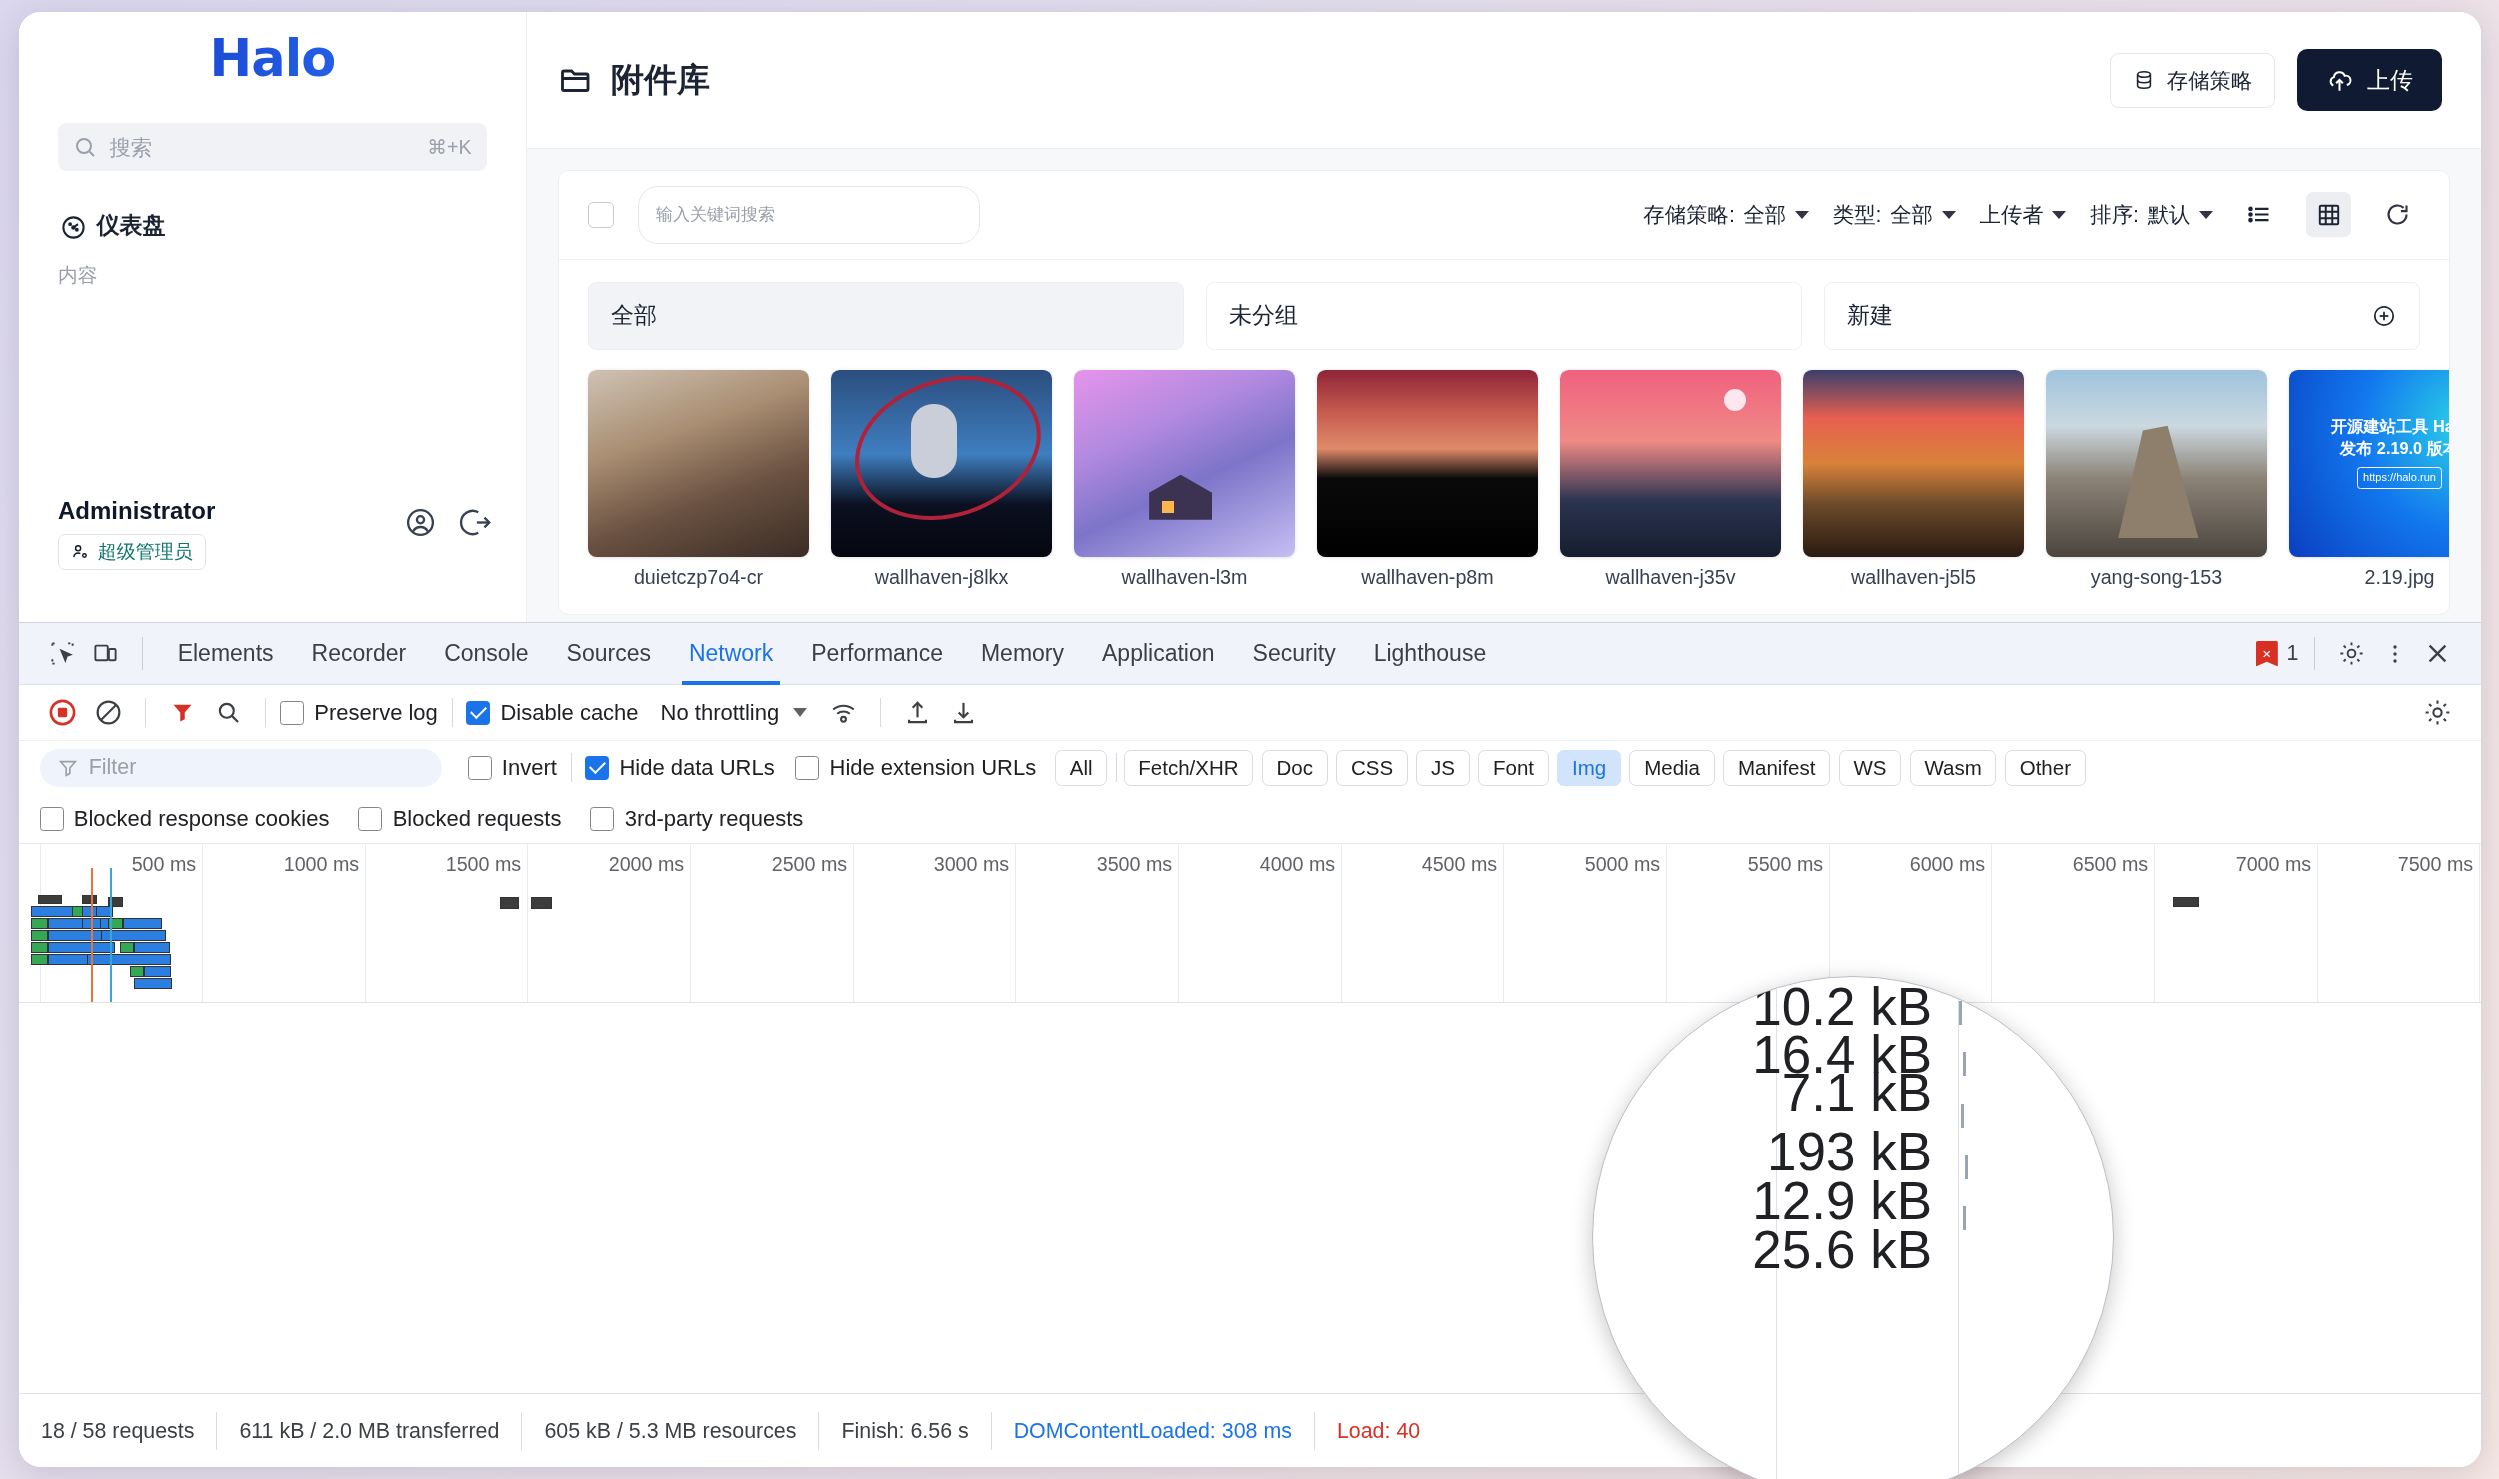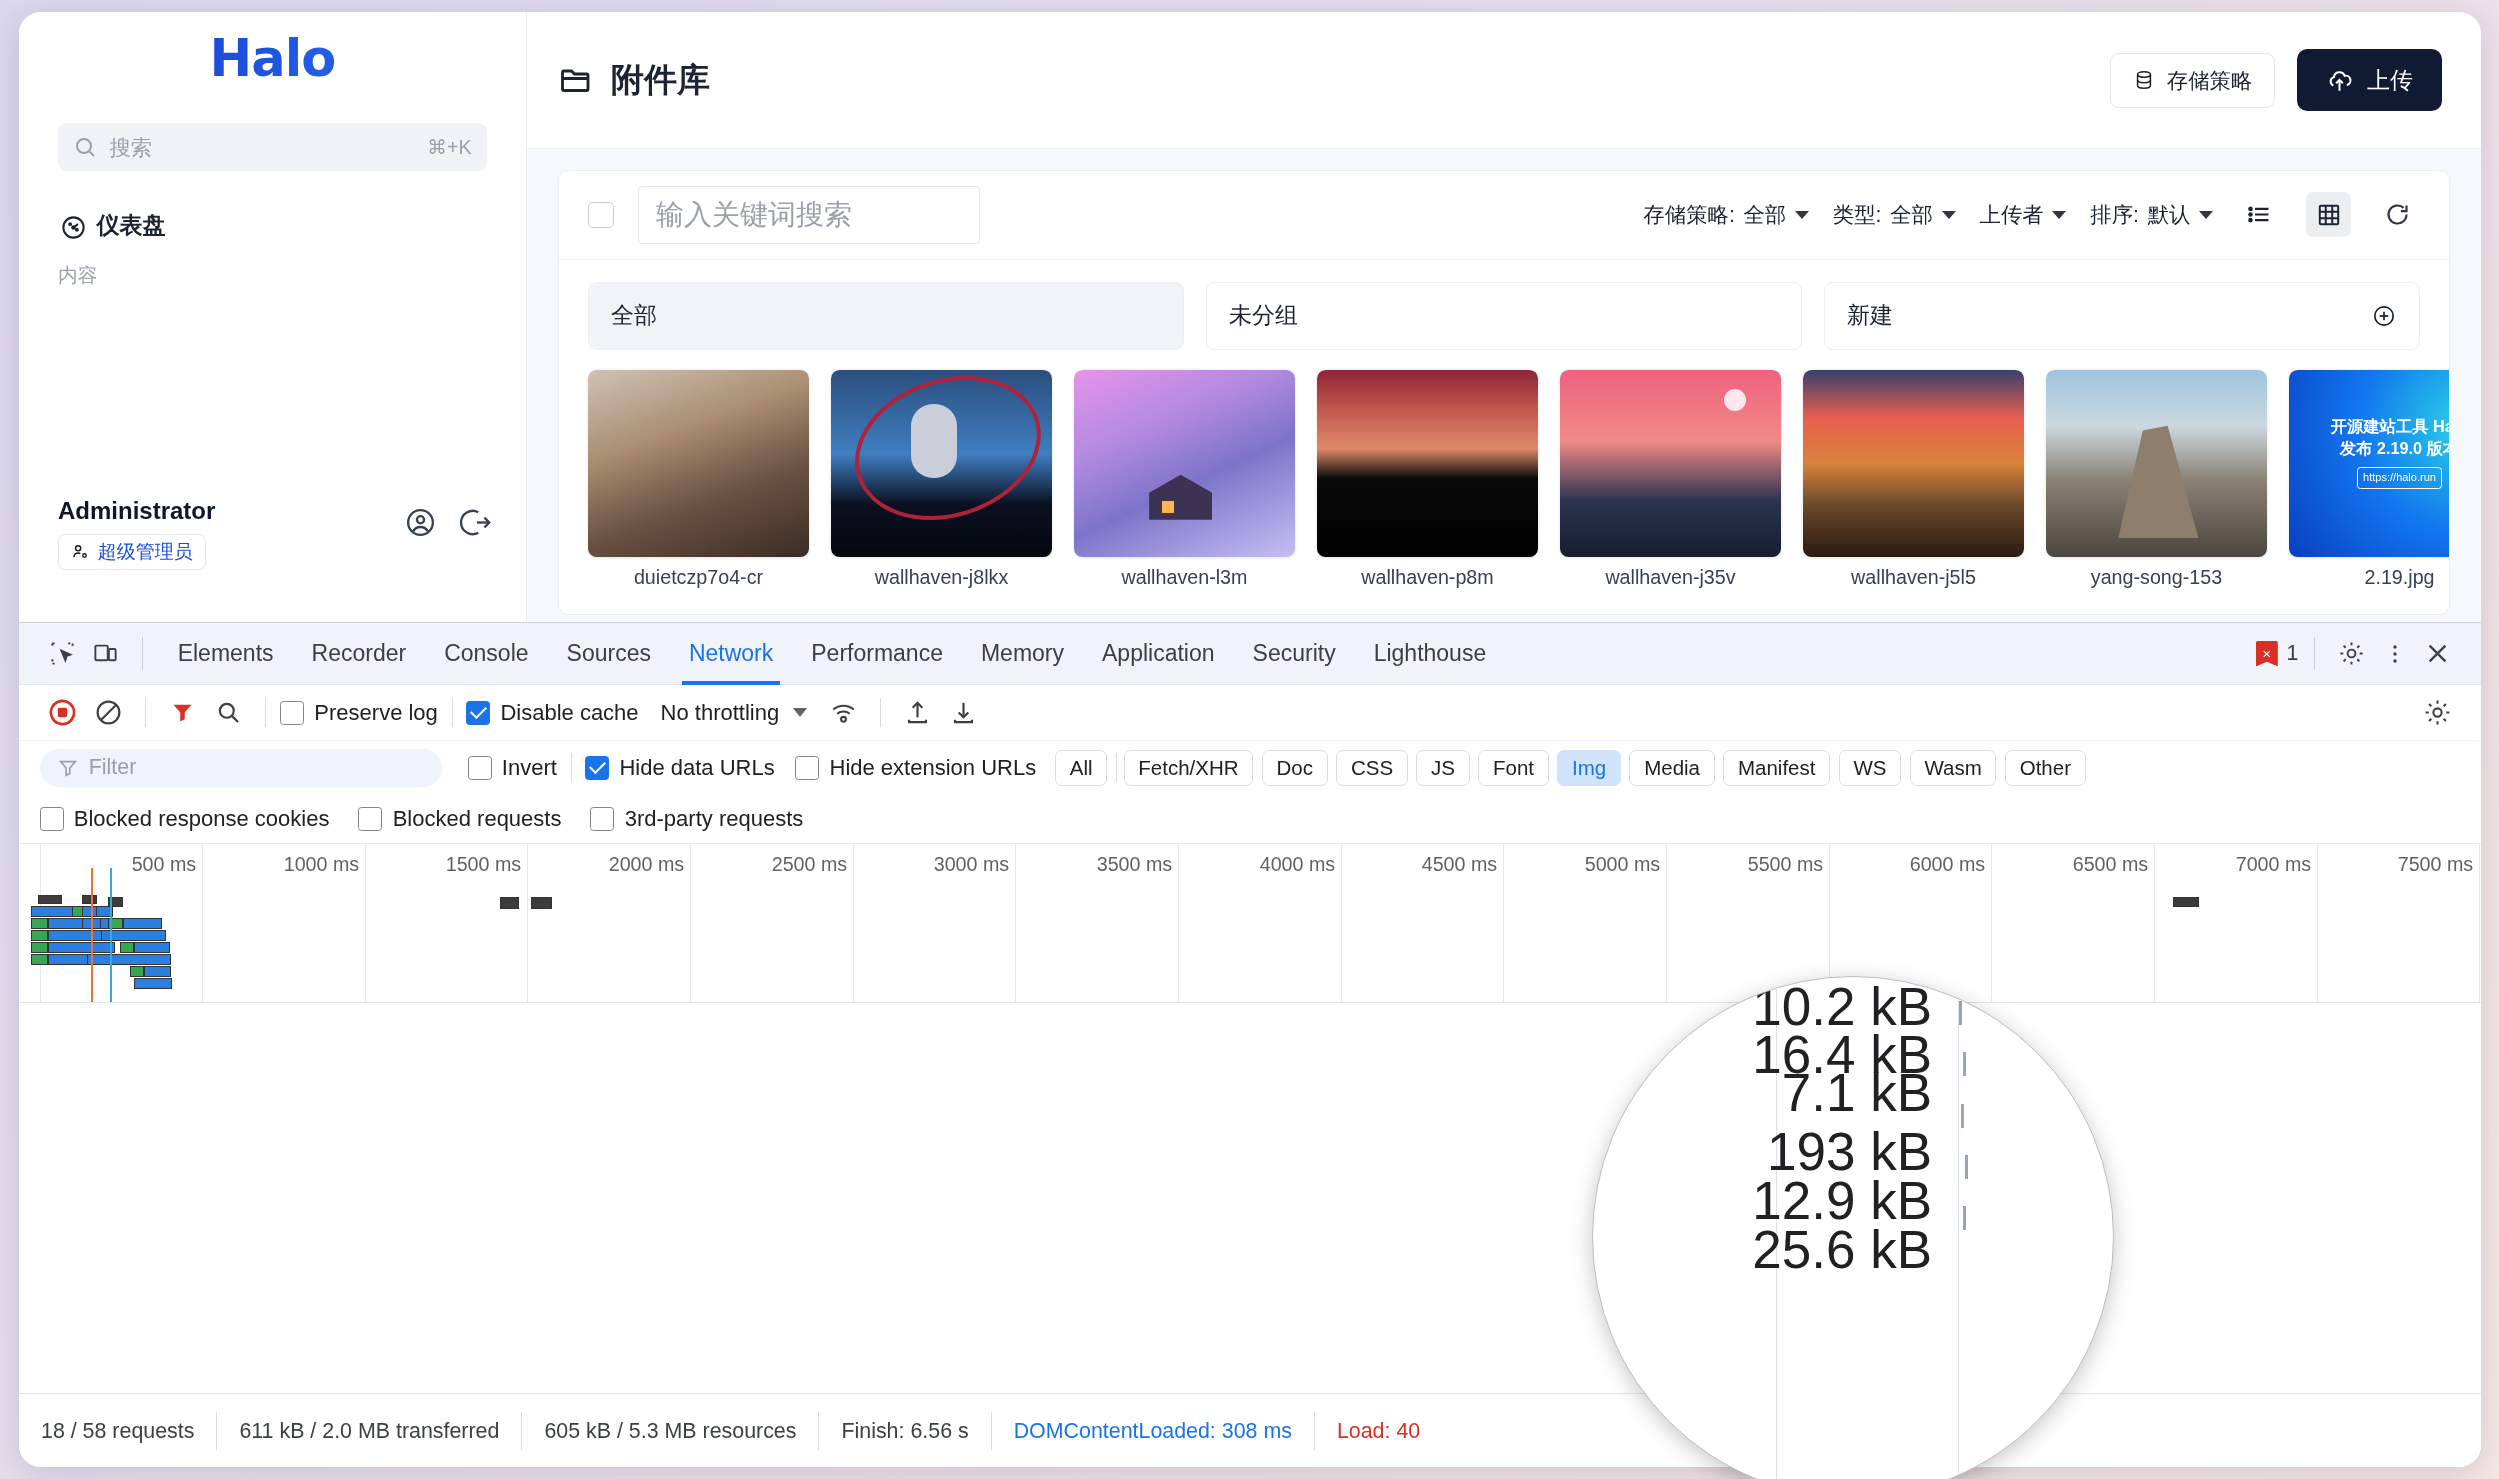--- a/index.html
+++ b/index.html
@@ -61,21 +61,21 @@
     margin: 20.5px 0 0 39px; font-size: 19.7px; color:#9aa0ab;
   }
   .sb-user {
     position:absolute; left:0; right:0; bottom: 0; height: 144px;
     padding: 19px 34px 0 39px; display:flex; align-items:flex-start; justify-content:space-between;
   }
   .sb-user .uname { font-size: 24px; font-weight: 700; color:#0f172a; }
   .sb-user .urole {
     margin-top: 8.6px; display:inline-flex; align-items:center; gap:7.7px;
     border:0.9px solid #e2e5ea; border-radius: 6.8px; padding: 4.3px 12px;
-    font-size: 19px; color:#1d4ed8;
+    font-size: 19px; color:#0f766e;
   }
   .sb-user-actions { display:flex; gap: 22px; padding-top: 8.6px; }
 
   
   .halo-main { flex:1; display:flex; flex-direction:column; min-width:0; }
   .halo-header {
     height: 137px; display:flex; align-items:center; justify-content:space-between;
     padding: 0 39px 0 31px; background:#fff; border-bottom:0.9px solid #eef0f3;
   }
   .halo-title { display:flex; align-items:center; gap: 17px; }
@@ -98,22 +98,22 @@
   }
   .filterbar {
     height: 89px; display:flex; align-items:center; padding: 0 29px; gap: 24px;
     border-bottom: 0.9px solid #f0f2f5;
   }
   .chk-box {
     width: 26px; height: 26px; border:0.9px solid #c6cad2; border-radius:5.1px; background:#fff;
     cursor:pointer; flex:0 0 26px;
   }
   .kw-input {
-    width: 342px; height: 58px; border:0.9px solid #e3e6eb; border-radius:4px;
-    display:flex; align-items:center; padding: 0 17px; font-size: 28px; color:#9aa0ab;
+    width: 342px; height: 58px; border:0.9px solid #e3e6eb; border-radius:20px;
+    display:flex; align-items:center; padding: 0 17px; font-size: 17px; color:#9aa0ab;
     background:#fff; cursor:text;
   }
   .fb-spacer { flex:1; }
   .fb-drop {
     display:flex; align-items:center; gap: 8.6px; font-size: 21.4px; color:#1c2433; cursor:pointer;
   }
   .caret { width:0;height:0;border-left:7.7px solid transparent;border-right:7.7px solid transparent;border-top:8.6px solid #334; }
   .fb-icon { width: 45px; height: 45px; display:flex;align-items:center;justify-content:center; border-radius:6.8px; cursor:pointer;}
   .fb-icon.active { background:#eceef2; }
 

